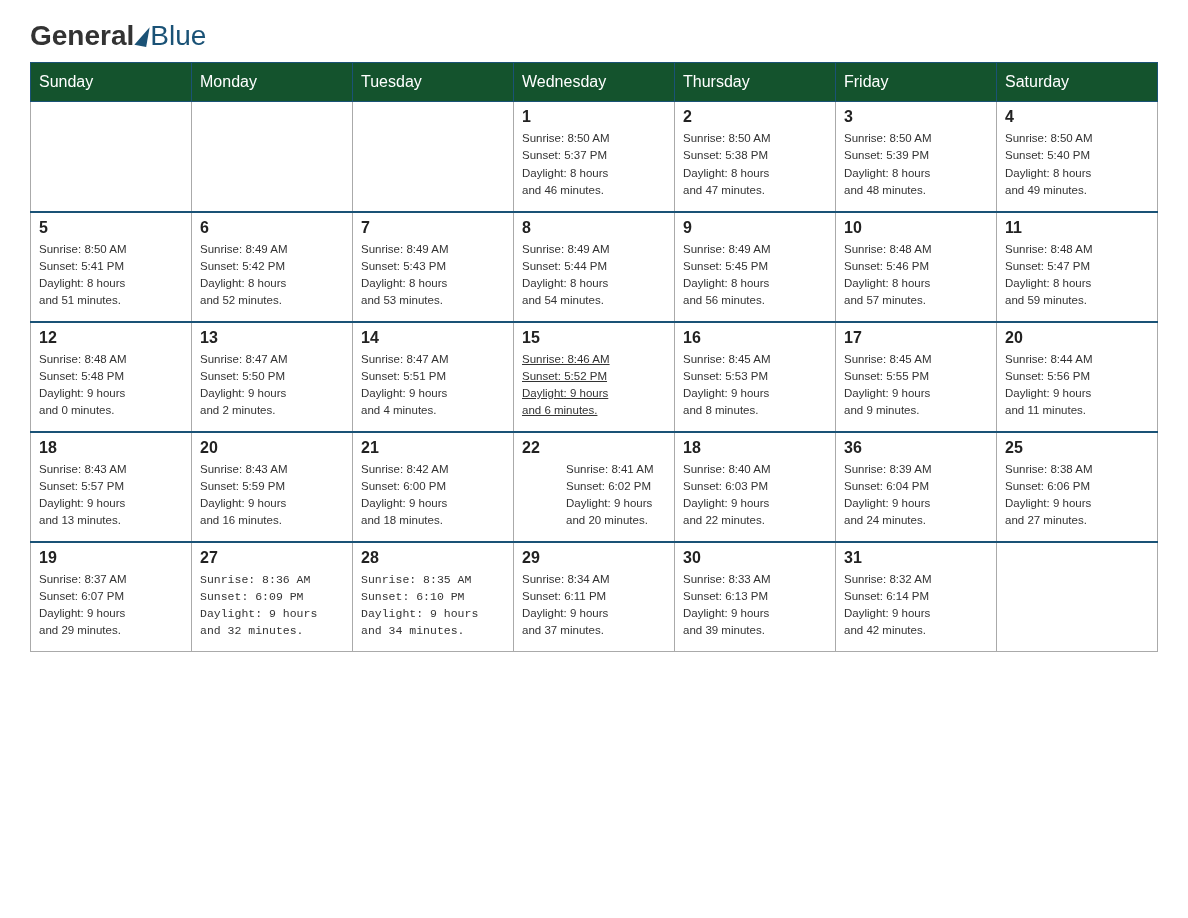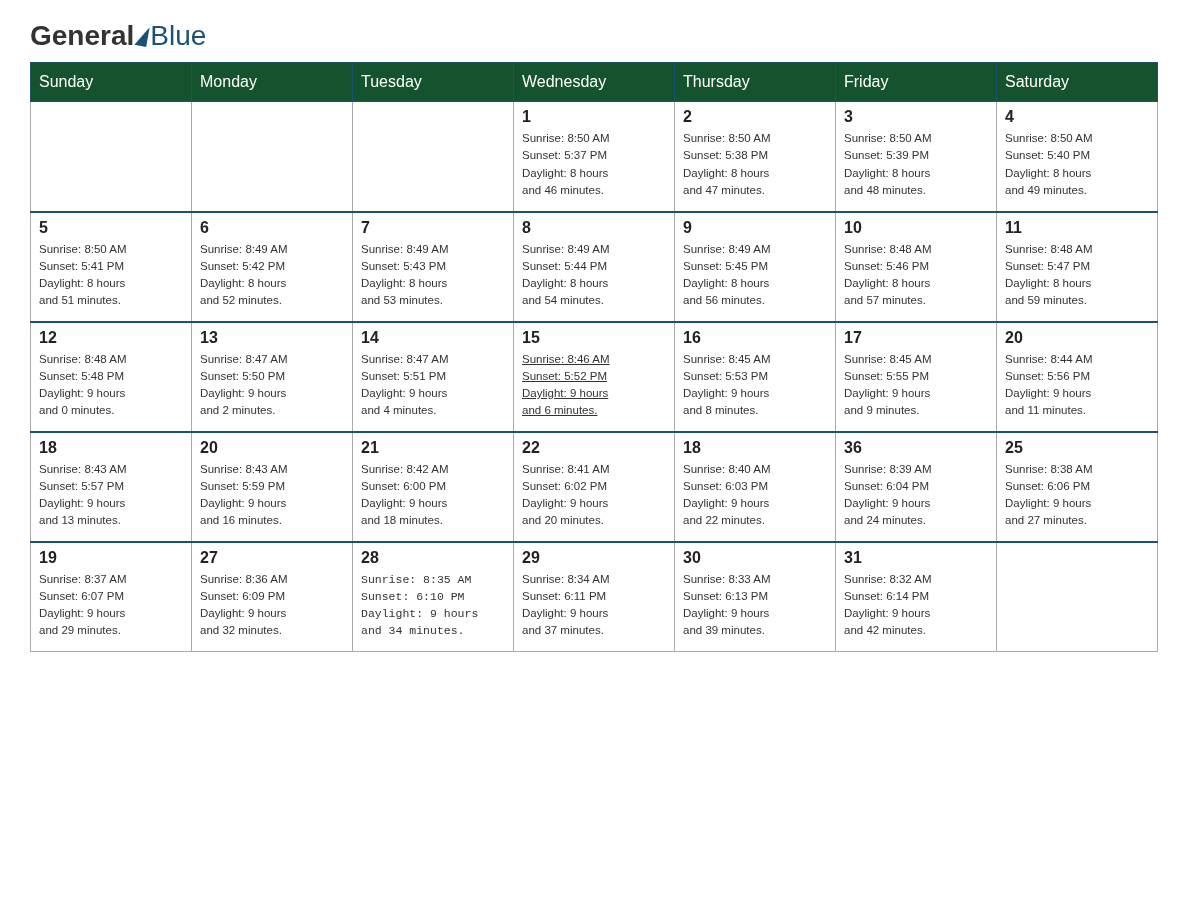--- a/index.html
+++ b/index.html
@@ -274,21 +274,21 @@
         </td>
         <td>
           <div class="day-number">21</div>
           <div class="day-info" style="white-space: pre-line;">Sunrise: 8:42 AM
 Sunset: 6:00 PM
 Daylight: 9 hours
 and 18 minutes.</div>
         </td>
         <td>
           <div class="day-number">22</div>
-          <div class="day-info" style="white-space: pre-line;">Sunrise: 8:41 AM
+          <div class="day-info" style="white-space: pre-line; margin-left: 44px;">Sunrise: 8:41 AM
 Sunset: 6:02 PM
 Daylight: 9 hours
 and 20 minutes.</div>
         </td>
         <td>
           <div class="day-number">18</div>
           <div class="day-info" style="white-space: pre-line;">Sunrise: 8:40 AM
 Sunset: 6:03 PM
 Daylight: 9 hours
 and 22 minutes.</div>
@@ -311,21 +311,21 @@
       <tr class="row-divider">
         <td>
           <div class="day-number">19</div>
           <div class="day-info" style="white-space: pre-line;">Sunrise: 8:37 AM
 Sunset: 6:07 PM
 Daylight: 9 hours
 and 29 minutes.</div>
         </td>
         <td>
           <div class="day-number">27</div>
-          <div class="day-info" style="white-space: pre-line;">Sunrise: 8:36 AM
+          <div class="day-info" style="white-space: pre-line; font-family: Liberation Mono, monospace;">Sunrise: 8:36 AM
 Sunset: 6:09 PM
 Daylight: 9 hours
 and 32 minutes.</div>
         </td>
         <td>
           <div class="day-number">28</div>
           <div class="day-info" style="white-space: pre-line; font-family: Liberation Mono, monospace;">Sunrise: 8:35 AM
 Sunset: 6:10 PM
 Daylight: 9 hours
 and 34 minutes.</div>

